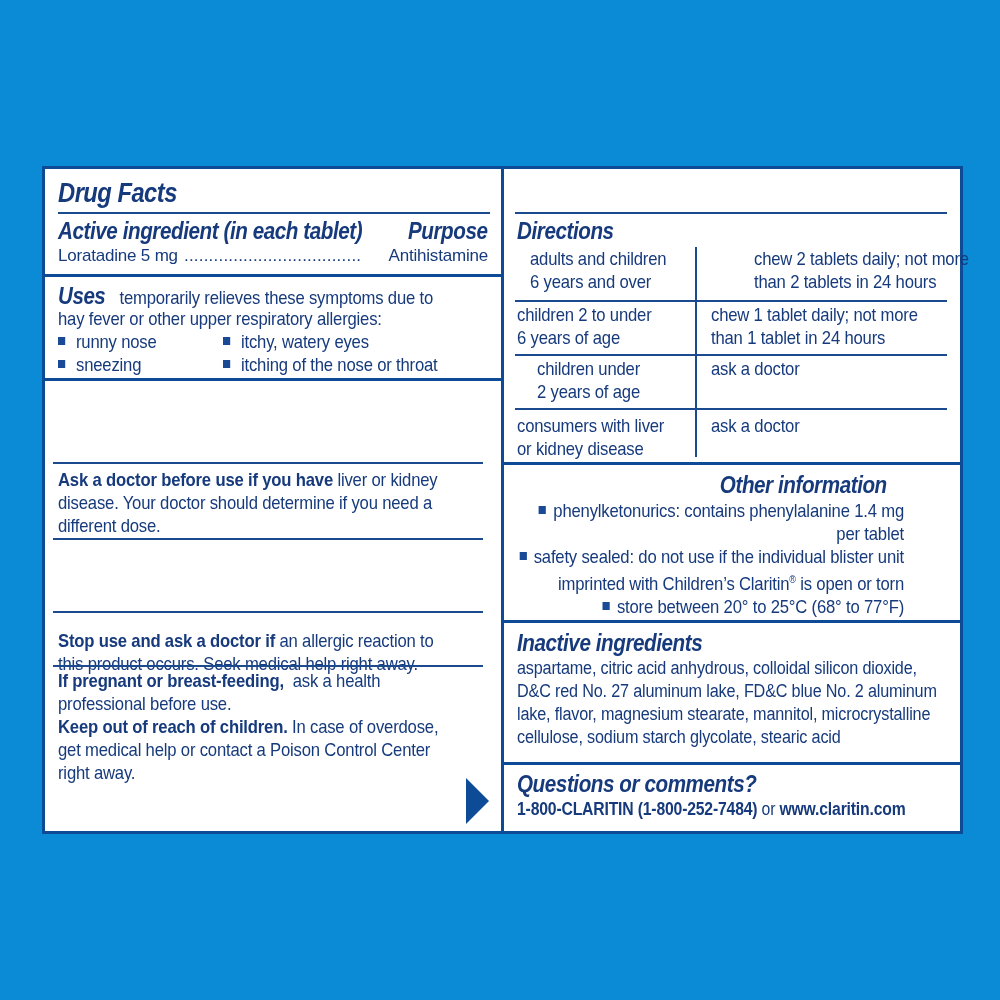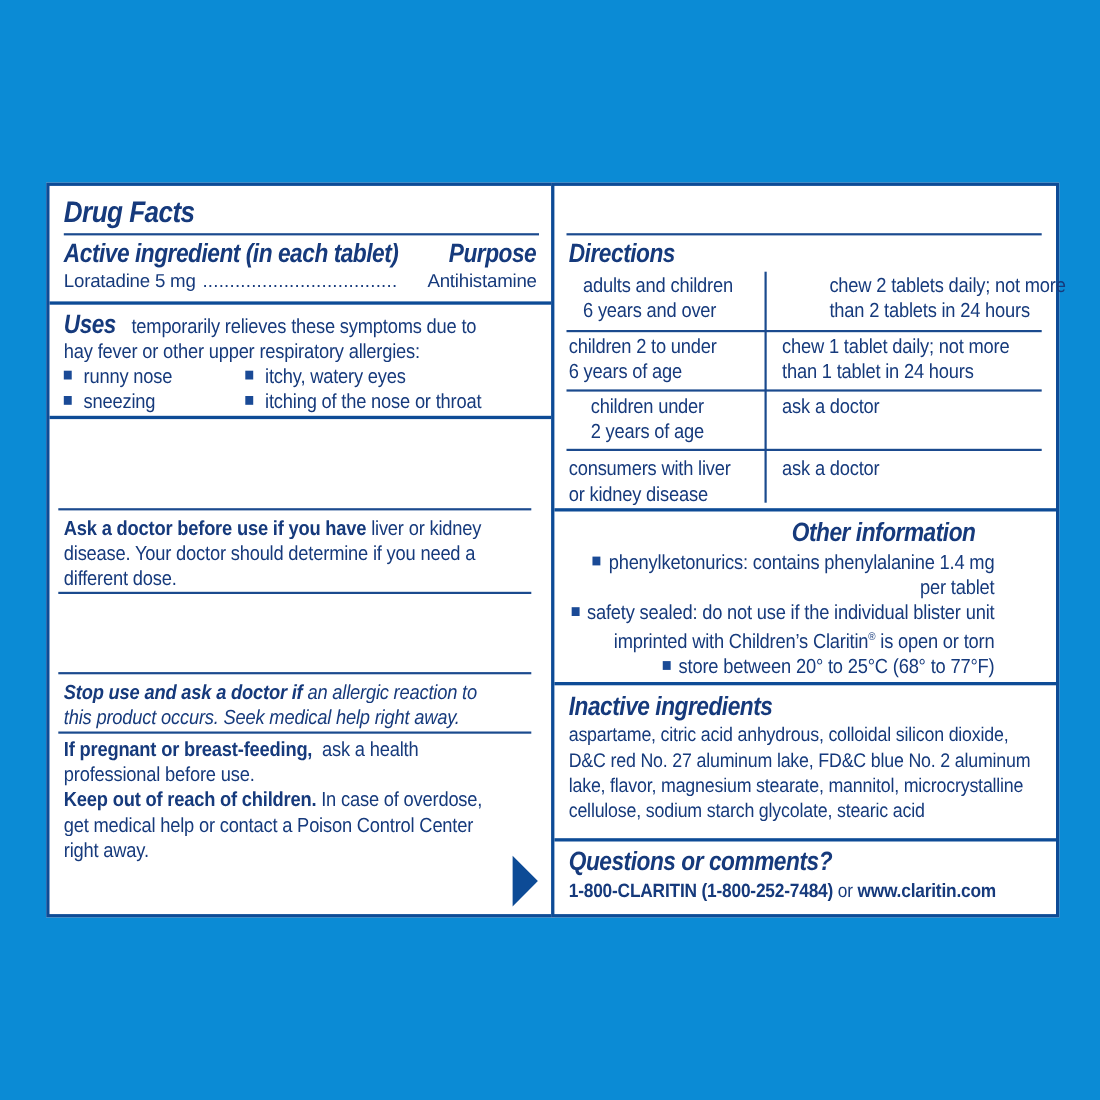--- a/index.html
+++ b/index.html
@@ -67,21 +67,21 @@
 
   <div class="sec" style="top:299px;">
     <div class="txt"><span class="b">Ask a doctor before use if you have</span><span> liver or kidney</span></div>
     <div class="txt">disease. Your doctor should determine if you need a</div>
     <div class="txt">different dose.</div>
   </div>
   <div class="thin" style="top:369px; left:8px; right:18px;"></div>
 
   <div class="thin" style="top:442px; left:8px; right:18px;"></div>
 
-  <div class="sec" style="top:448px;font-style:italic;">
+  <div class="sec" style="top:460px;">
     <div class="txt"><span class="b">Stop use and ask a doctor if</span><span> an allergic reaction to</span></div>
     <div class="txt">this product occurs. Seek medical help right away.</div>
   </div>
   <div class="thin" style="top:496px; left:8px; right:18px;"></div>
 
   <div class="sec" style="top:500px;">
     <div class="txt"><span class="b">If pregnant or breast-feeding,</span><span style="white-space:pre;">  ask a health</span></div>
     <div class="txt">professional before use.</div>
     <div class="txt"><span class="b">Keep out of reach of children.</span><span> In case of overdose,</span></div>
     <div class="txt">get medical help or contact a Poison Control Center</div>

